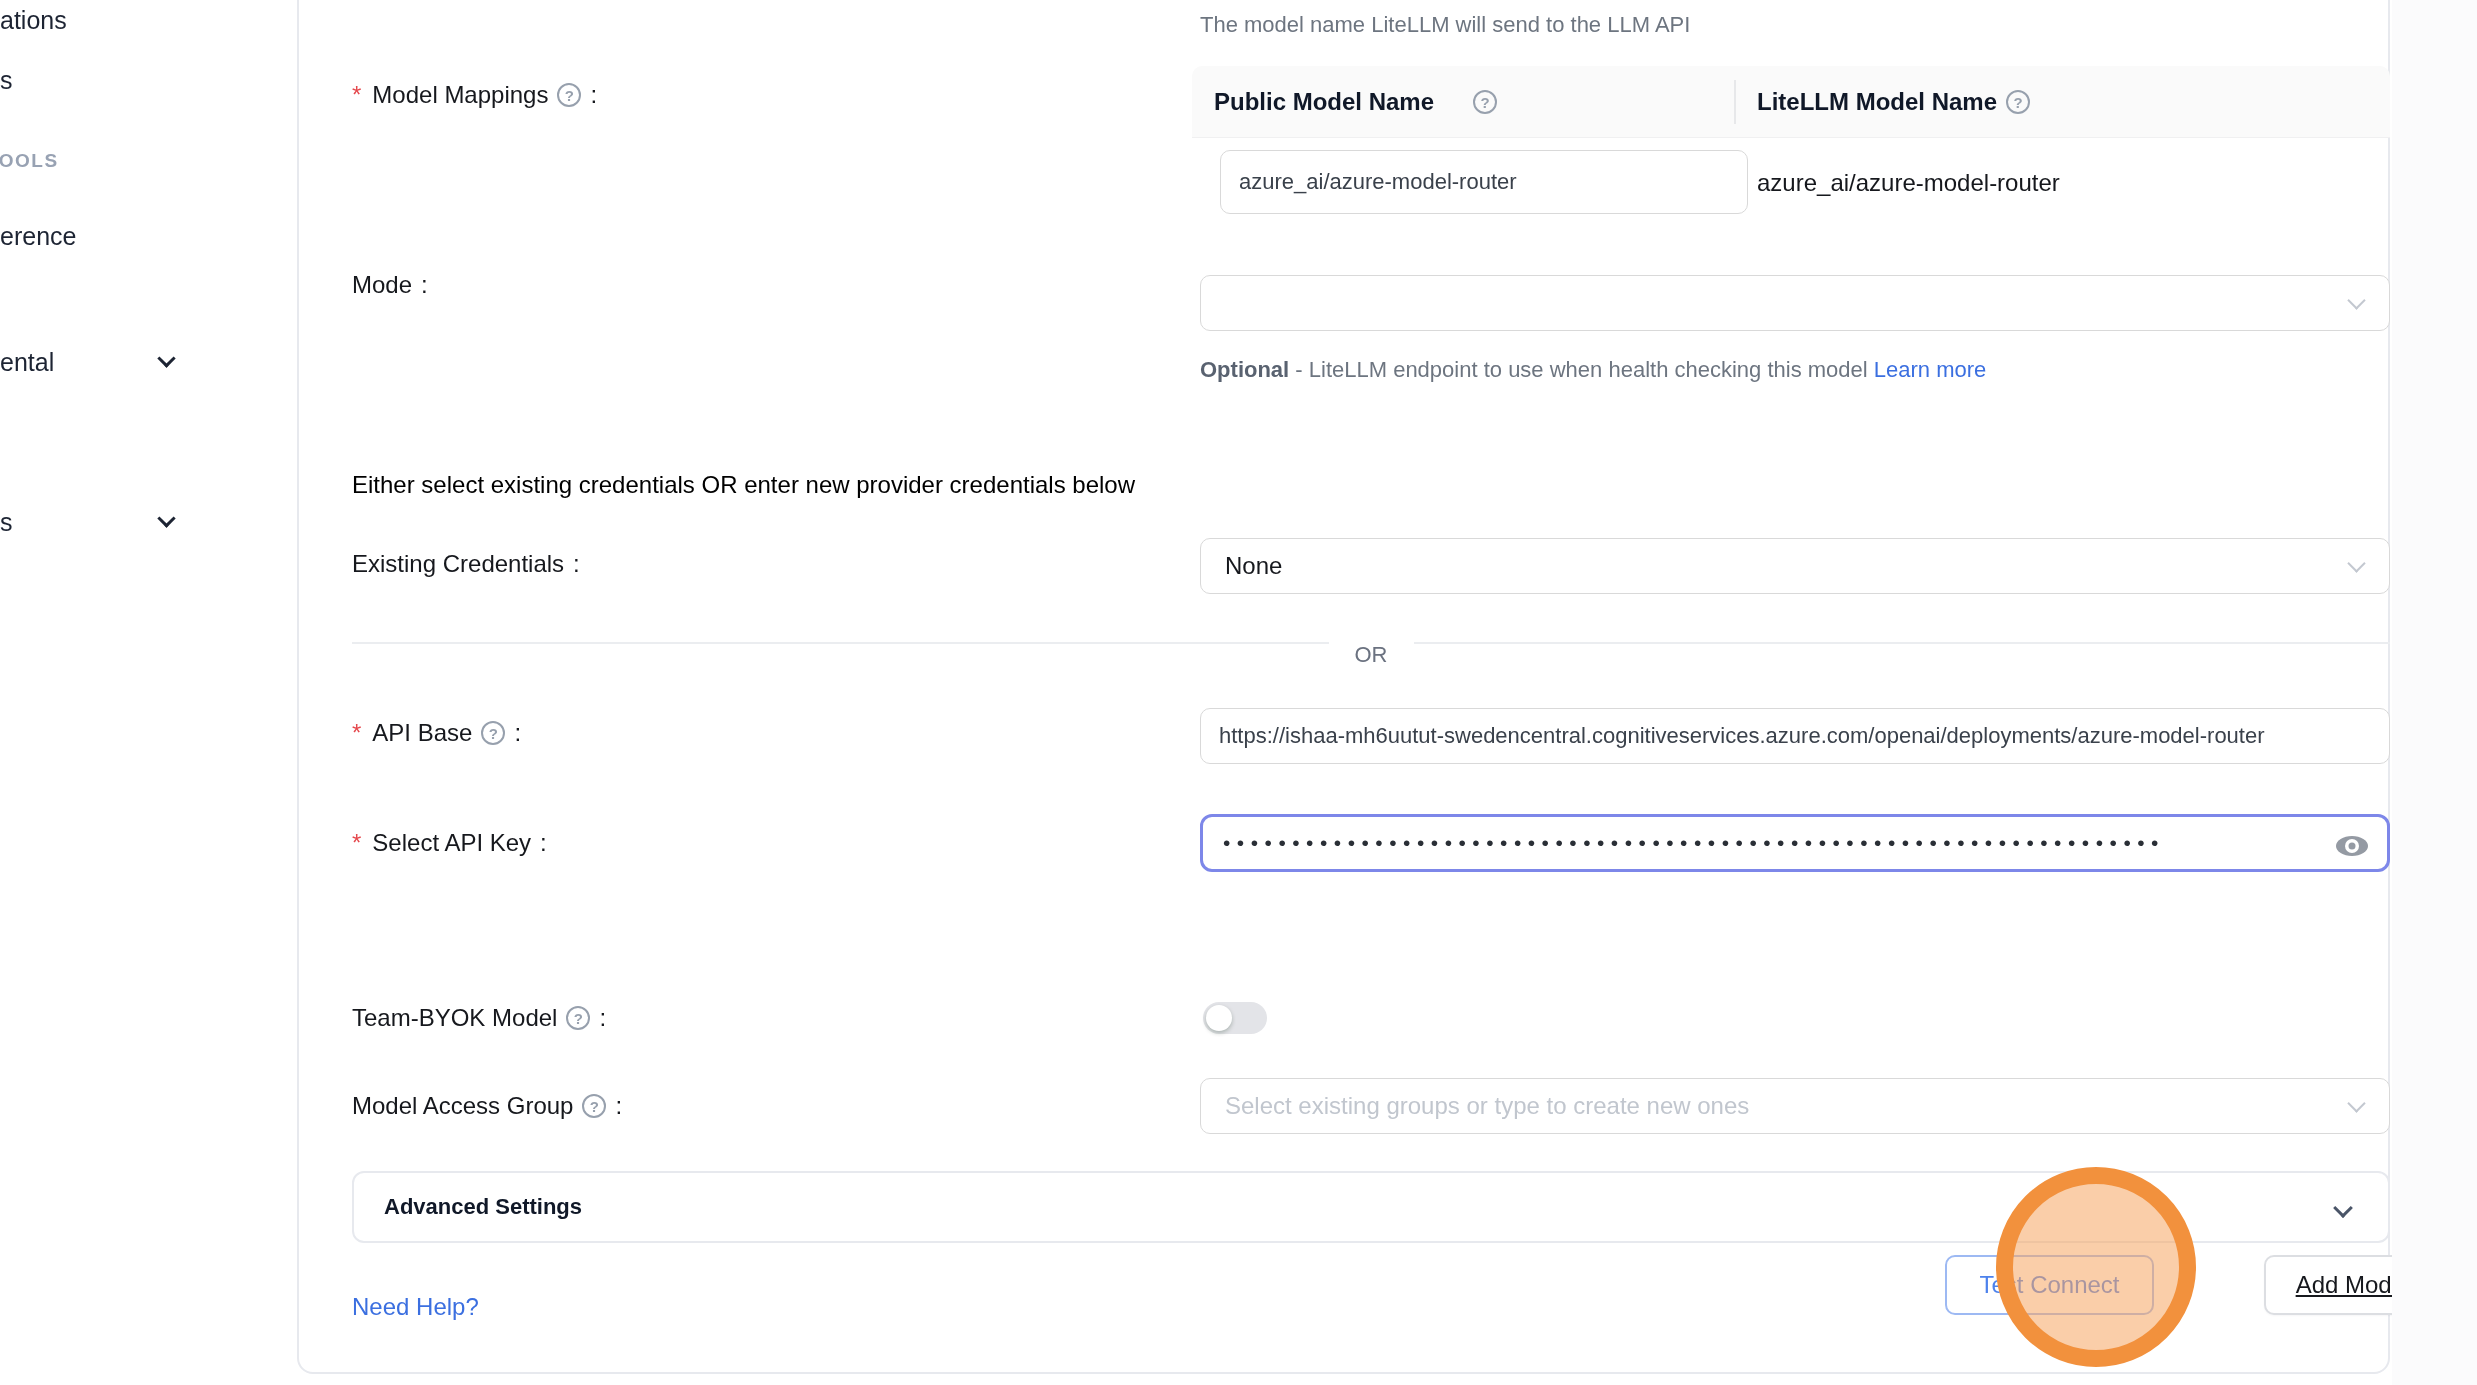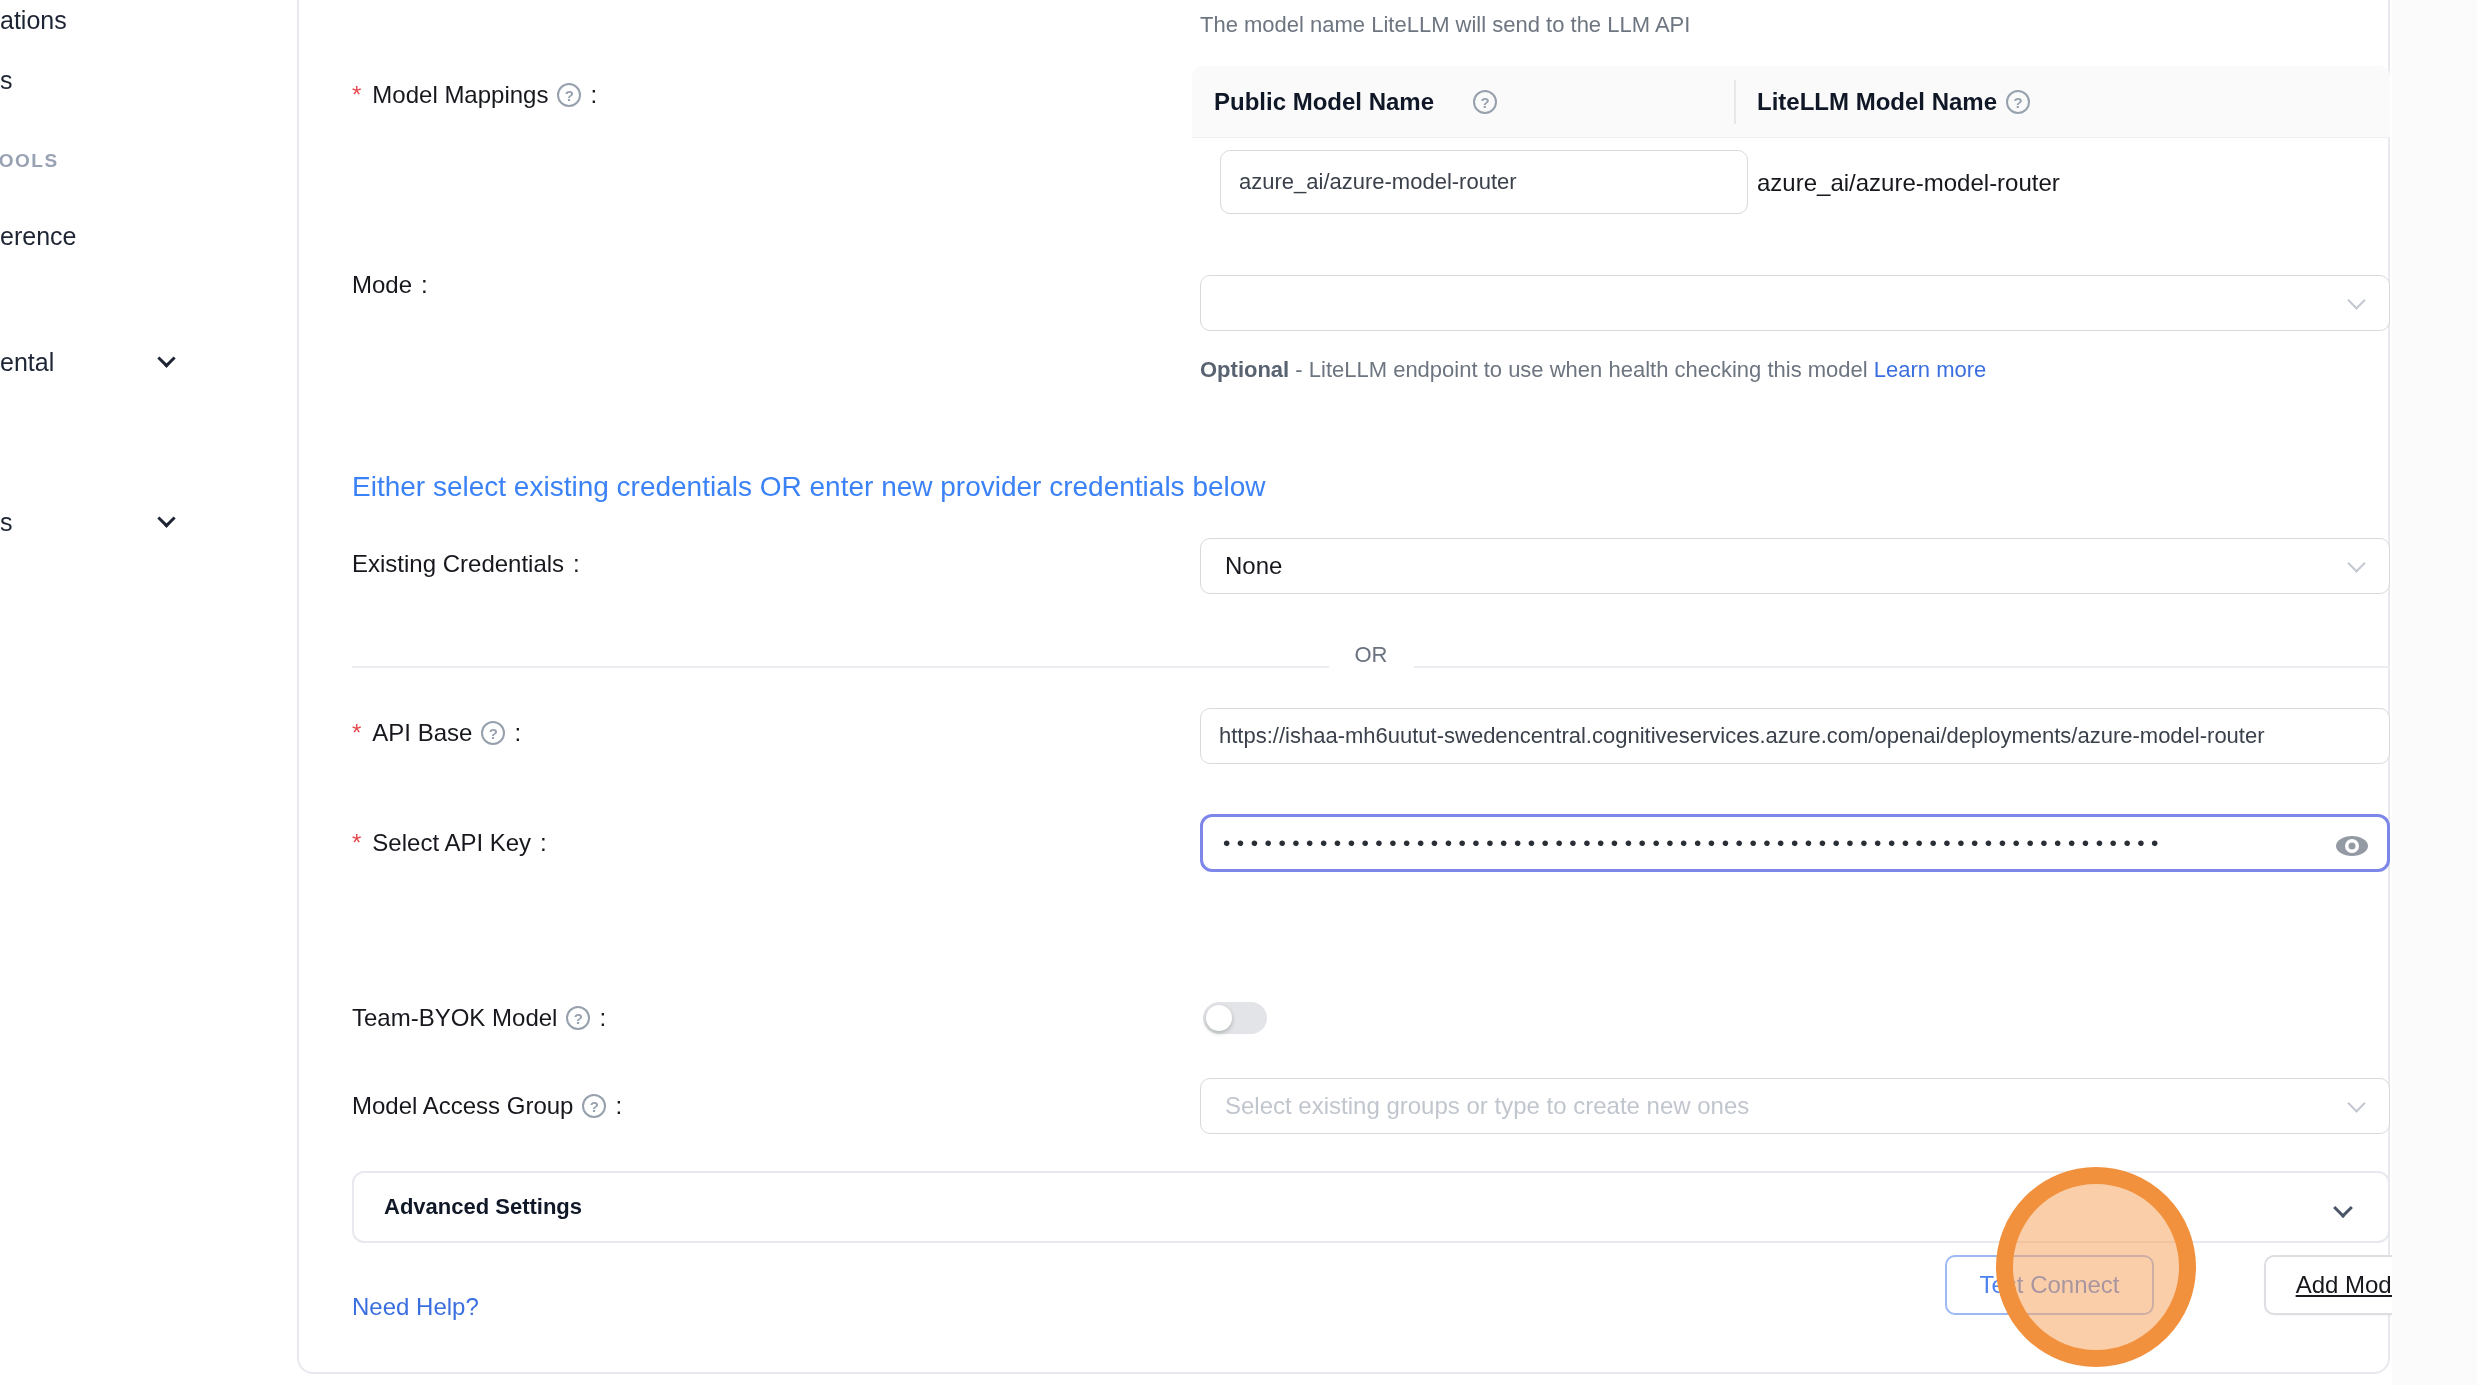--- a/index.html
+++ b/index.html
@@ -41,23 +41,23 @@
   .selectbox { position:absolute; left:901px; width:1190px; height:56px; background:#fff;
     border:1.8px solid #d9d9d9; border-radius:10px; display:flex; align-items:center; padding:0 24px; font-size:24px; color:#16181d; }
   .selectbox .chev { position:absolute; right:26px; top:18px; width:13px; height:13px;
     border-right:2.2px solid #c3c8d0; border-bottom:2.2px solid #c3c8d0; transform:rotate(45deg); }
   .placeholder { color:#c1c6ce; }
 
   .mode-help { position:absolute; left:901px; top:368px; width:800px; font-size:22px; line-height:40px; color:#6d7580; }
   .mode-help b { color:#596270; font-weight:700; }
   .link { color:#3b6fe0; cursor:pointer; }
 
-  .note { position:absolute; left:53px; font-size:28px; color:#3b82f6;text-align:right; }
-
-  .divider { position:absolute; left:53px; width:2038px; display:flex; align-items:flex-end; gap:26px; }
+  .note { position:absolute; left:53px; font-size:24px; color:#000000;text-align:right; }
+
+  .divider { position:absolute; left:53px; width:2038px; display:flex; align-items:flex-start; gap:26px; }
   .divider .line { flex:1; height:2px; background:#ebedf0; }
   .divider .dtext { font-size:22px; color:#6b7280; }
   .divider .dtext.dark { font-size:24px; color:#3d4654; }
 
   .api-input { left:901px; top:726px; width:1190px; height:56px; padding-right:6px; }
 
   .key-input { position:absolute; left:901px; top:832px; width:1190px; height:58px; background:#fff;
     border:3px solid #7d87e9; border-radius:12px; display:flex; align-items:center; padding:0 60px 0 20px; }
   .dots { font-size:21px; letter-spacing:6.5px; color:#2a2f36; overflow:hidden; white-space:nowrap; }
   .eye { position:absolute; right:18px; top:16px; }

